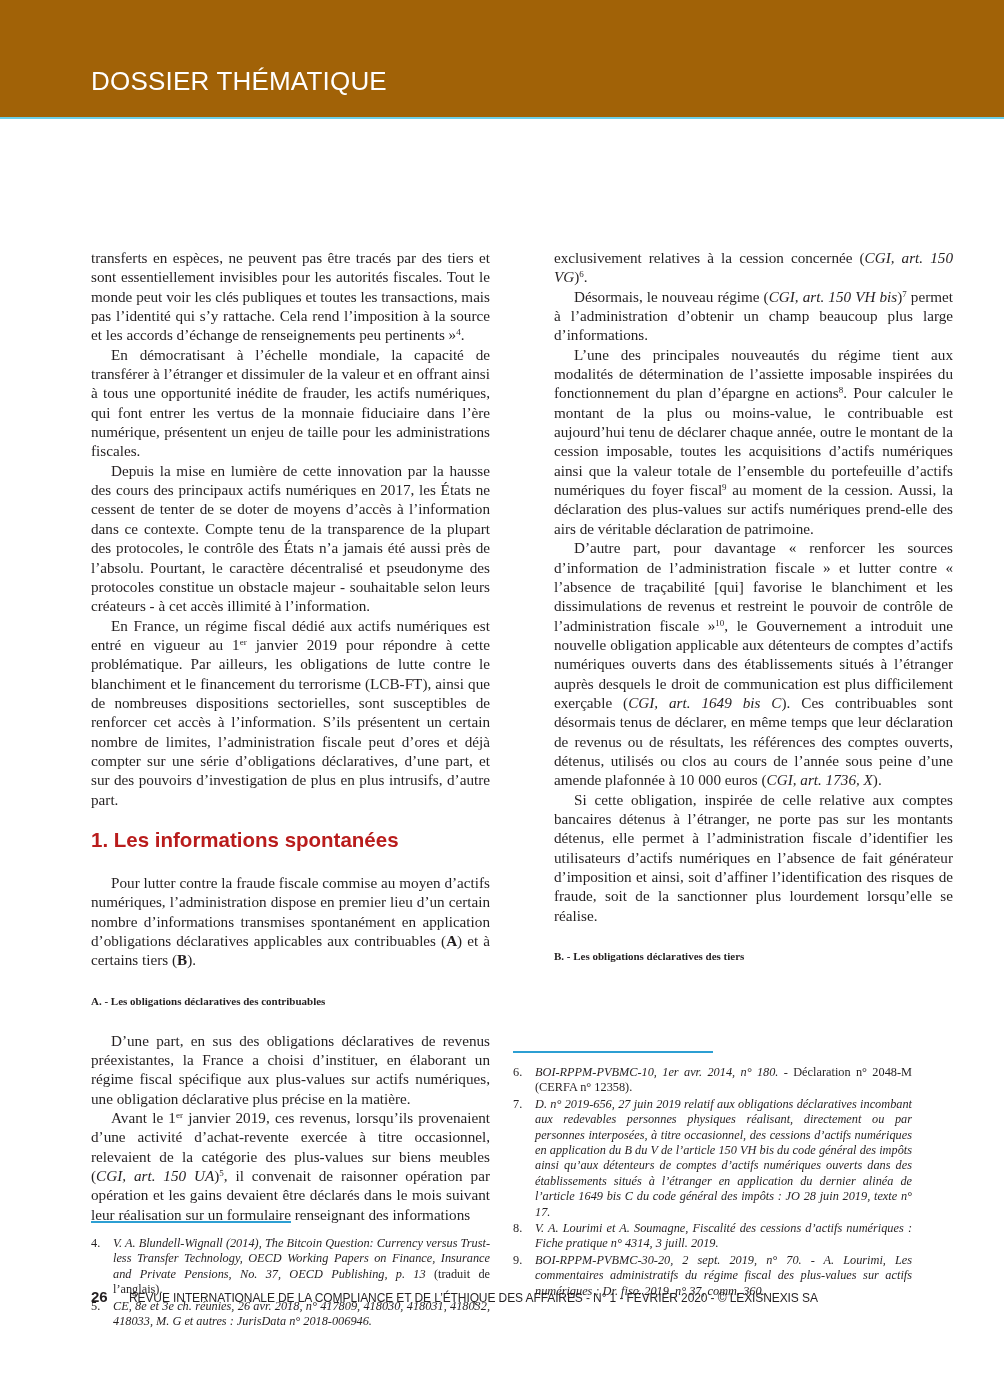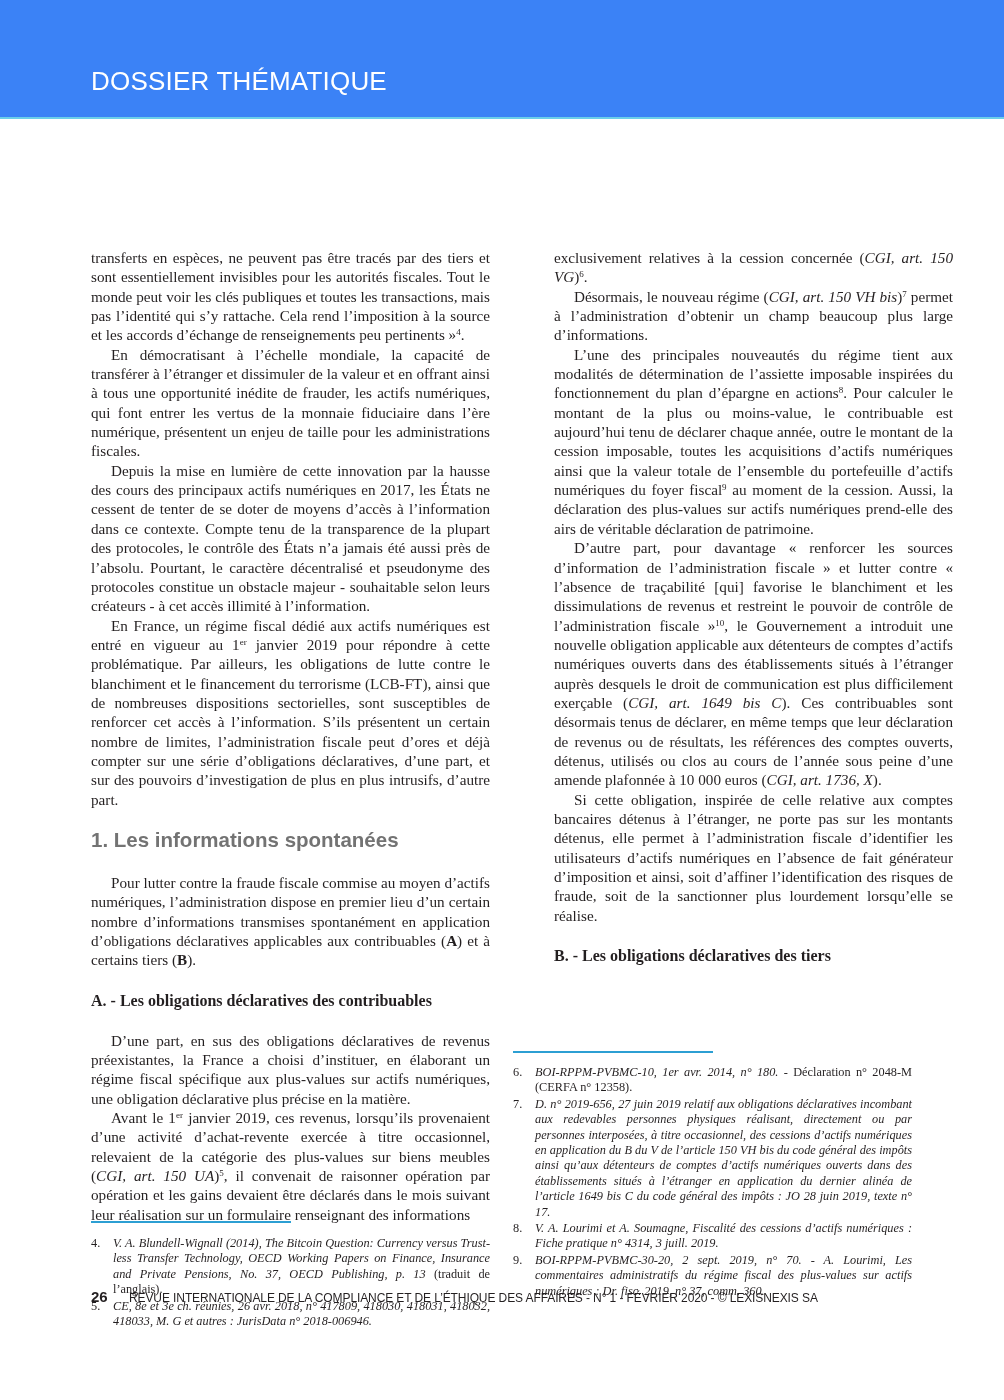--- a/index.html
+++ b/index.html
@@ -1,30 +1,30 @@
 <!DOCTYPE html>
 <html><head>
 <meta charset="utf-8">
 <style>
   html, body { margin: 0; padding: 0; background: #ffffff; }
   body { width: 1004px; height: 1400px; position: relative; overflow: hidden;
          font-family: "Liberation Serif", "DejaVu Serif", serif; color: #231f20; }
-  .header-band { position: absolute; left: 0; top: 0; width: 1004px; height: 117px; background: #3b82f6;
+  .header-band { position: absolute; left: 0; top: 0; width: 1004px; height: 117px; background: #a16207;
                  border-bottom: 2px solid #6ccfe9; }
   .header-title { position: absolute; left: 91px; top: 66px; font-family: "Liberation Sans", "DejaVu Sans", sans-serif;
                   font-size: 26px; letter-spacing: 0.2px; color: #ffffff; font-weight: 400; margin: 0; }
   .col { position: absolute; top: 248px; width: 399px; font-size: 15.2px; line-height: 19.35px; text-align: justify; }
   .col-left { left: 91px; }
   .col-right { left: 513px; margin-left: 41px; }
   .col p { margin: 0; text-indent: 20px; hyphens: manual; }
   .col p.noindent { text-indent: 0; }
   .col sup { font-size: 9px; line-height: 0; vertical-align: 5px; }
-  .h1 { font-family: "Liberation Sans", "DejaVu Sans", sans-serif; color: #737373; font-size: 20.5px;
+  .h1 { font-family: "Liberation Sans", "DejaVu Sans", sans-serif; color: #b91c1c; font-size: 20.5px;
         margin: 19px 0 21px 0; line-height: 24px; text-indent: 0; }
-  .h2 { font-weight: bold; font-size: 16px; margin: 20px 0 19px 0; text-indent: 0; line-height: 22px; }
+  .h2 { font-weight: bold; font-size: 11px; margin: 20px 0 19px 0; text-indent: 0; line-height: 22px; }
   .fn-rule { position: absolute; height: 2px; width: 200px; background: #2c9fd3; }
   .footnotes { position: absolute; width: 399px; font-size: 12.3px; line-height: 15.4px; text-align: justify; }
   .fn { display: flex; margin: 0 0 1px 0; }
   .fn-num { width: 22px; flex: none; font-style: normal; }
   .fn-text { flex: 1; font-style: italic; }
   .fn-text .up { font-style: normal; }
   .footer { position: absolute; left: 91px; top: 1288px; font-family: "Liberation Sans", "DejaVu Sans", sans-serif;
             display: flex; align-items: baseline; }
   .page-num { font-weight: bold; font-size: 15px; width: 38px; }
   .footer-text { font-size: 12px; letter-spacing: -0.1px; color: #231f20; }

